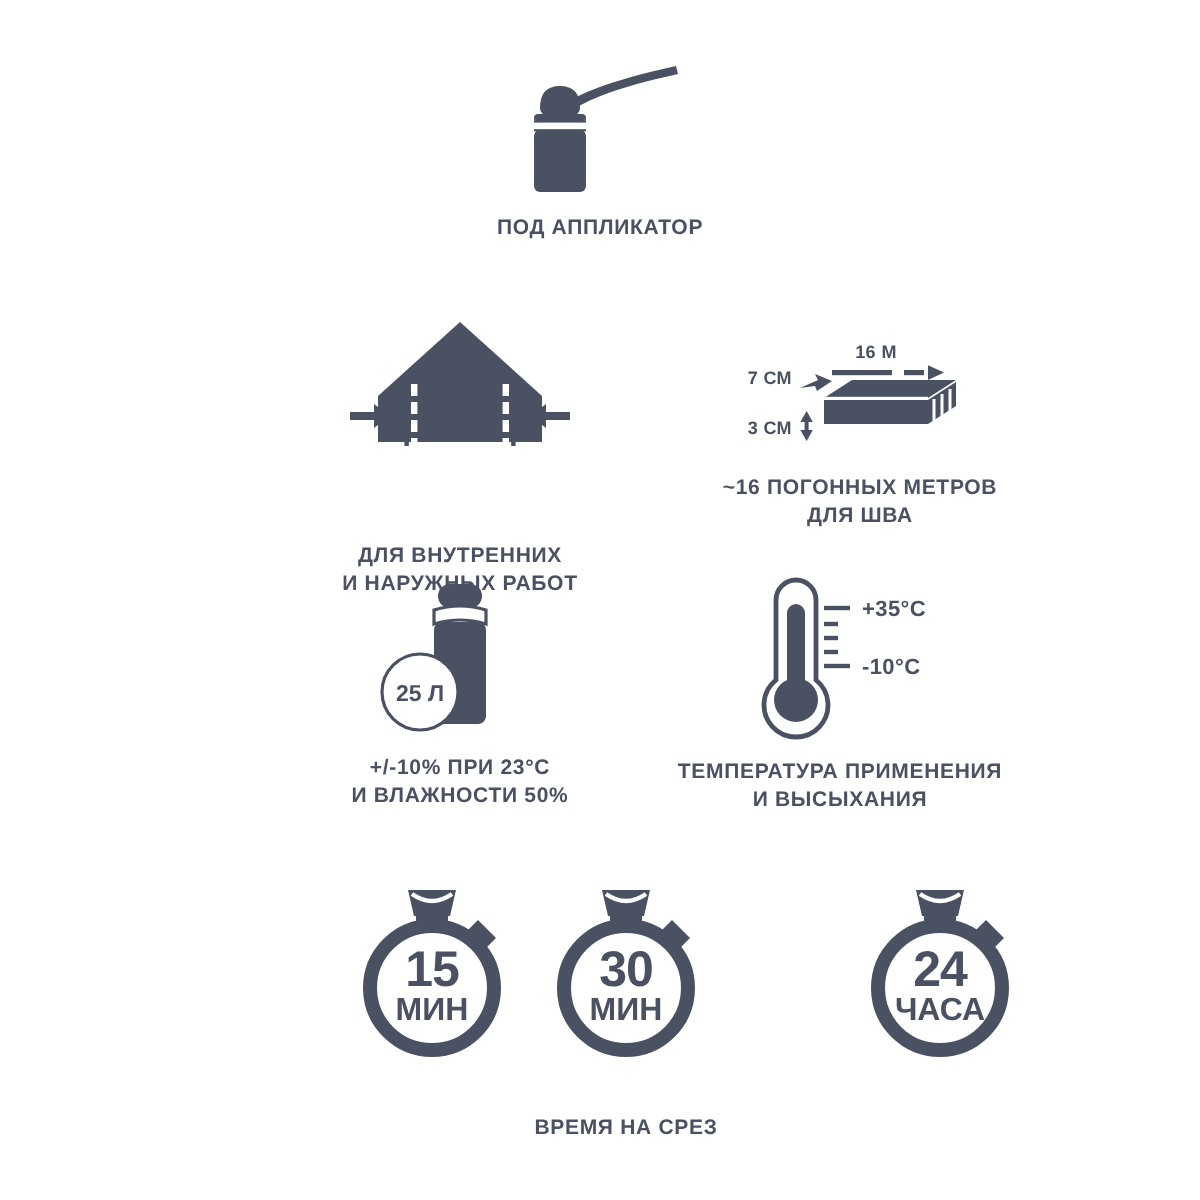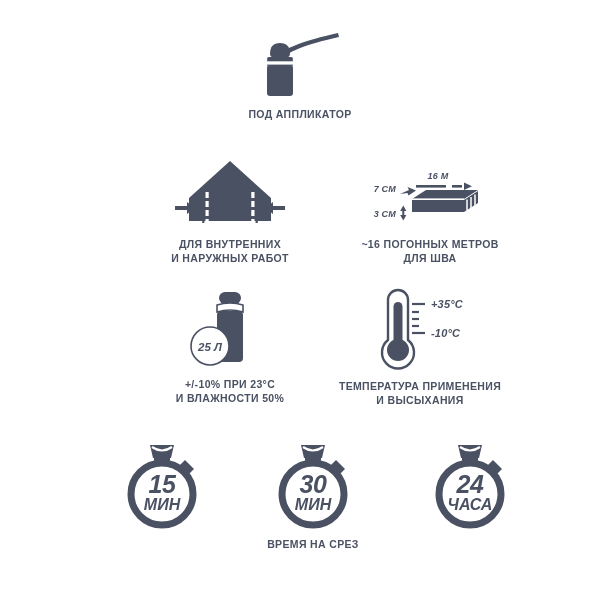--- a/index.html
+++ b/index.html
@@ -24,41 +24,40 @@
   .feature {
     position: absolute;
     display: flex;
     flex-direction: column;
     align-items: center;
   }
   .icon-box {
     display: flex;
     align-items: flex-end;
     justify-content: center;
-    font-style: italic;
   }
   .caption {
     margin-top: 10px;
     text-align: center;
     font-size: 10.5px;
     font-weight: bold;
     line-height: 1.32;
     letter-spacing: 0.35px;
     color: #4a5162;
     white-space: pre-line;
     text-transform: uppercase;
   }
   
   #f-applicator { left: 0; top: 26px; width: 600px; }
-  #f-indoor-outdoor { left: 130px; top: 158px; width: 200px; }
+  #f-indoor-outdoor { left: 130px; top: 158px; width: 200px; gap: 34px; }
   #f-seam { left: 330px; top: 166px; width: 200px; }
   #f-volume { left: 130px; top: 288px; width: 200px; }
   #f-temperature { left: 310px; top: 288px; width: 220px; justify-content: flex-end; }
-  #f-film { left: 62px; top: 442px; width: 200px; }
-  #f-cut { left: 223px; top: 442px; width: 180px; }
+  #f-film { left: 62px; top: 442px; width: 200px; align-items: flex-end; }
+  #f-cut { left: 223px; top: 442px; width: 180px; gap: 20px; }
   #f-cure { left: 370px; top: 442px; width: 200px; }
 
   .dim-label {
     font-size: 7.5px;
     font-weight: bold;
     letter-spacing: 0.2px;
     fill: #4a5162;
   }
   .temp-label {
     font-size: 11px;

